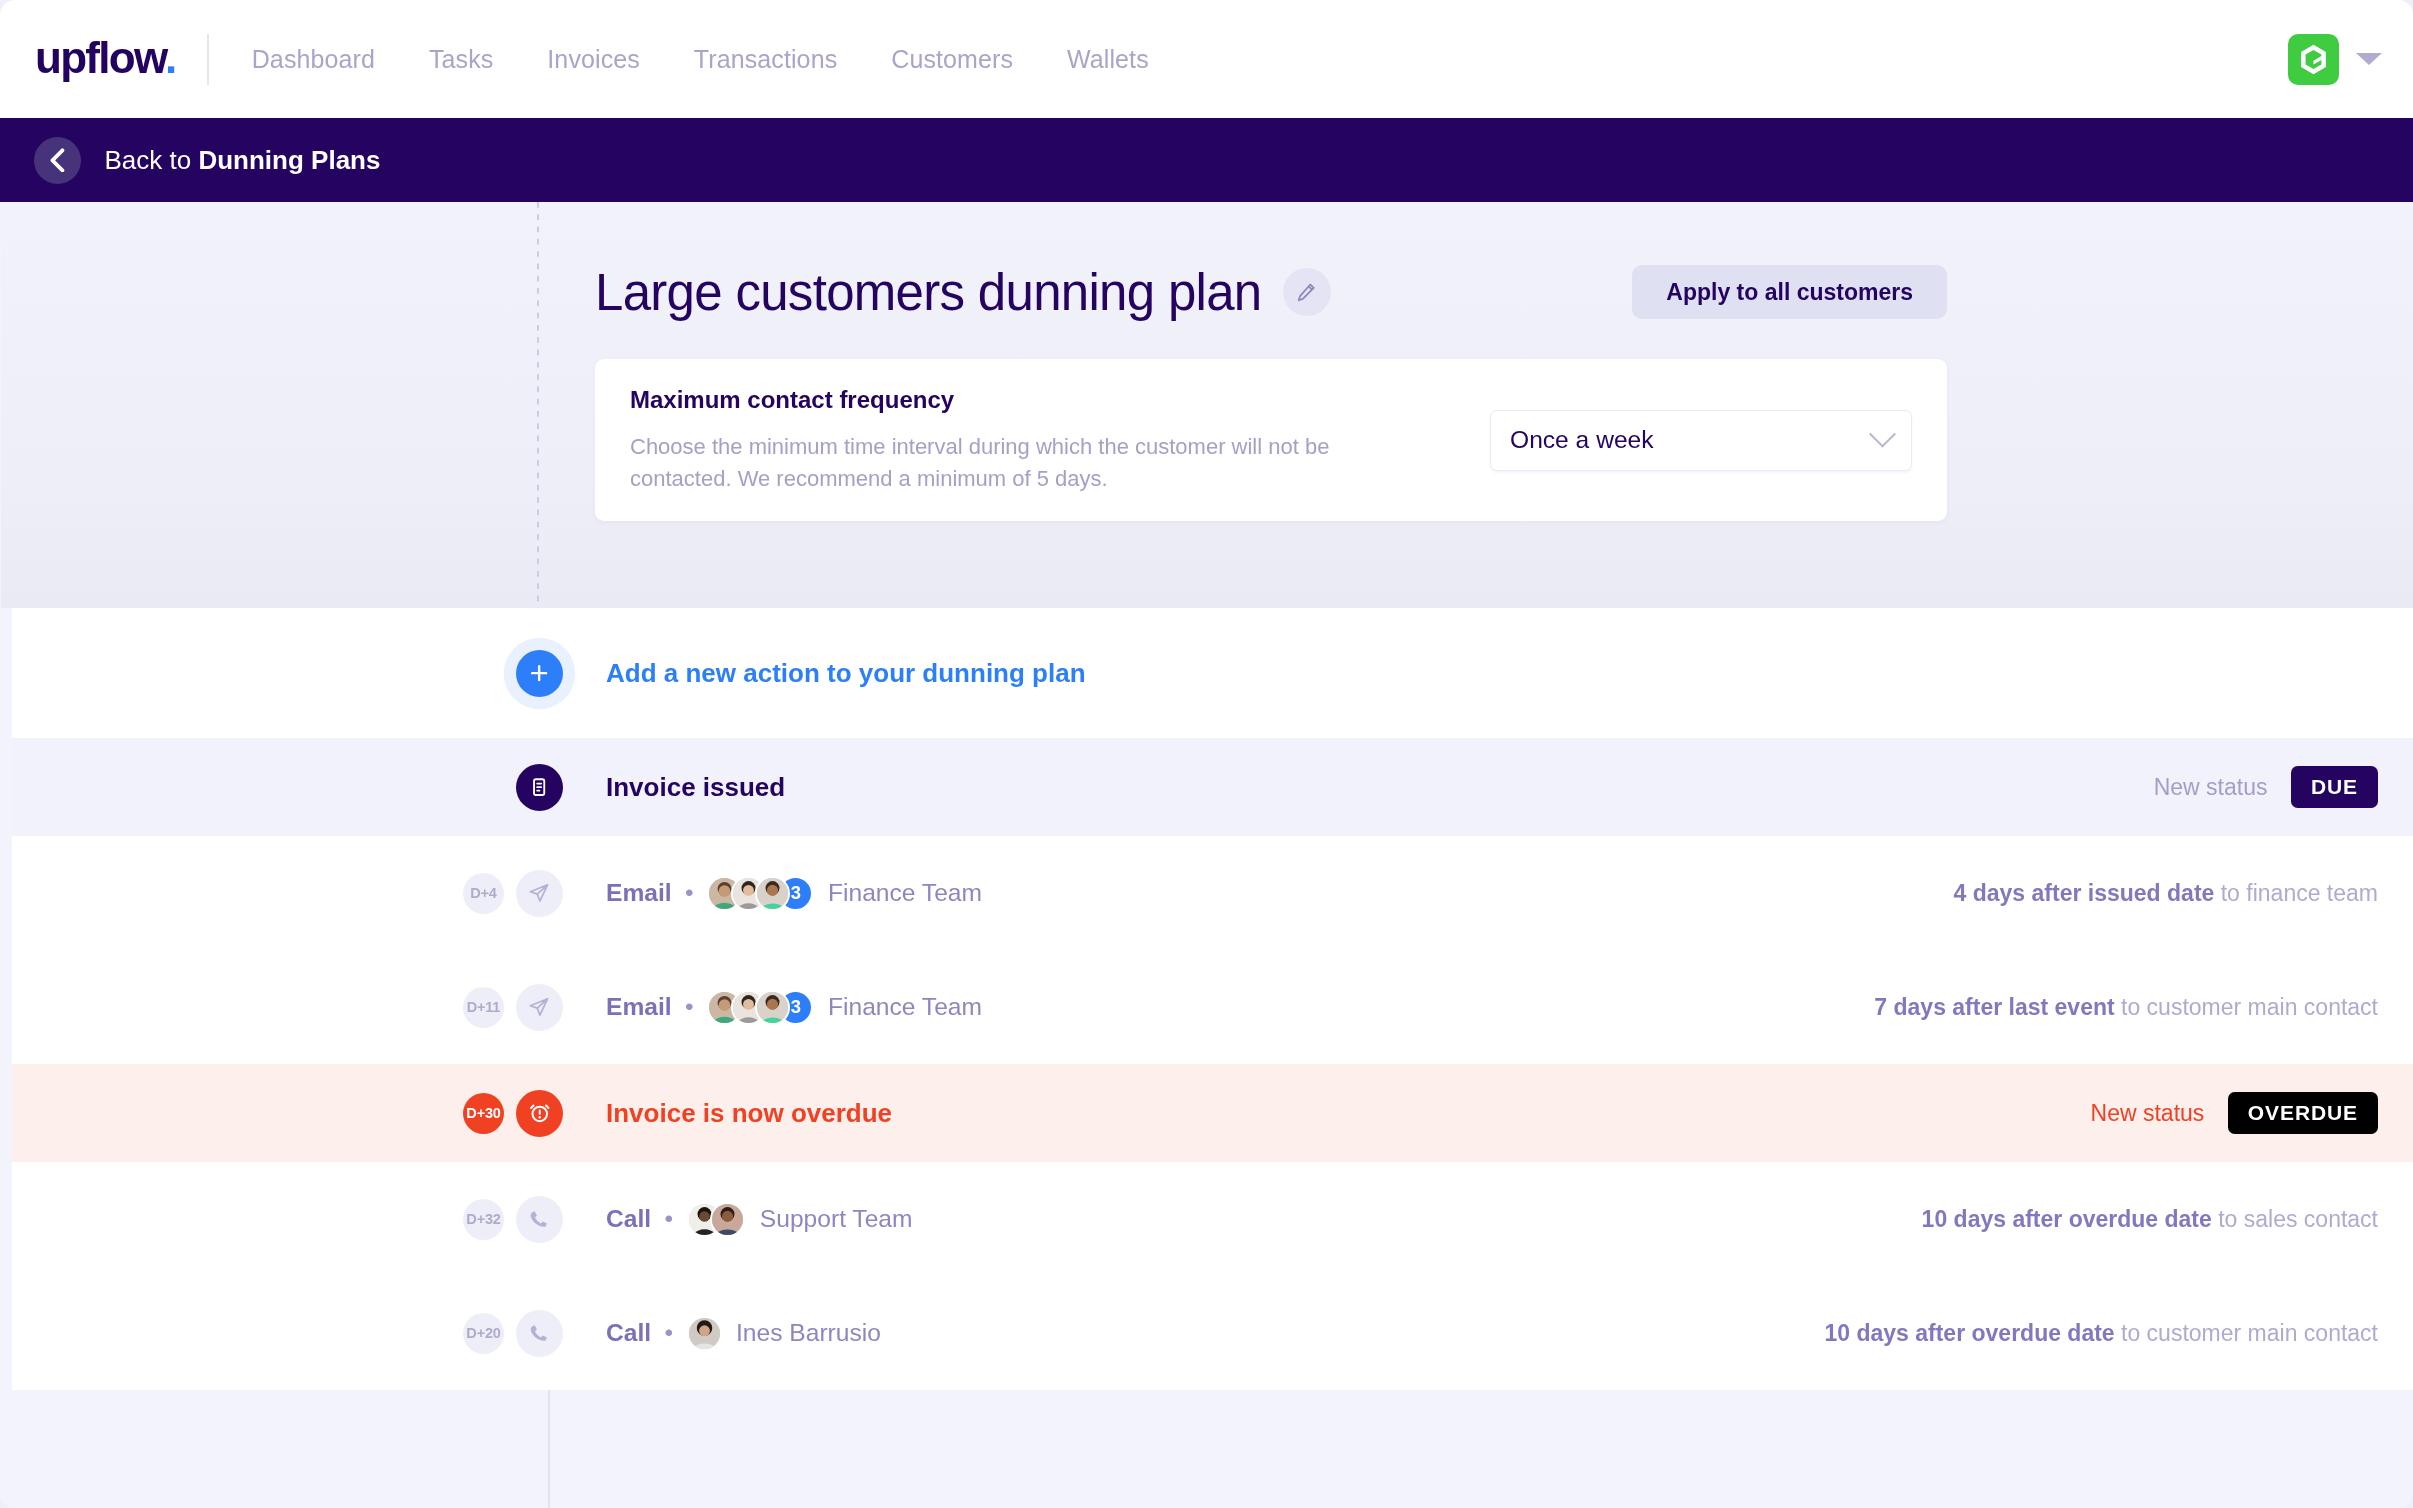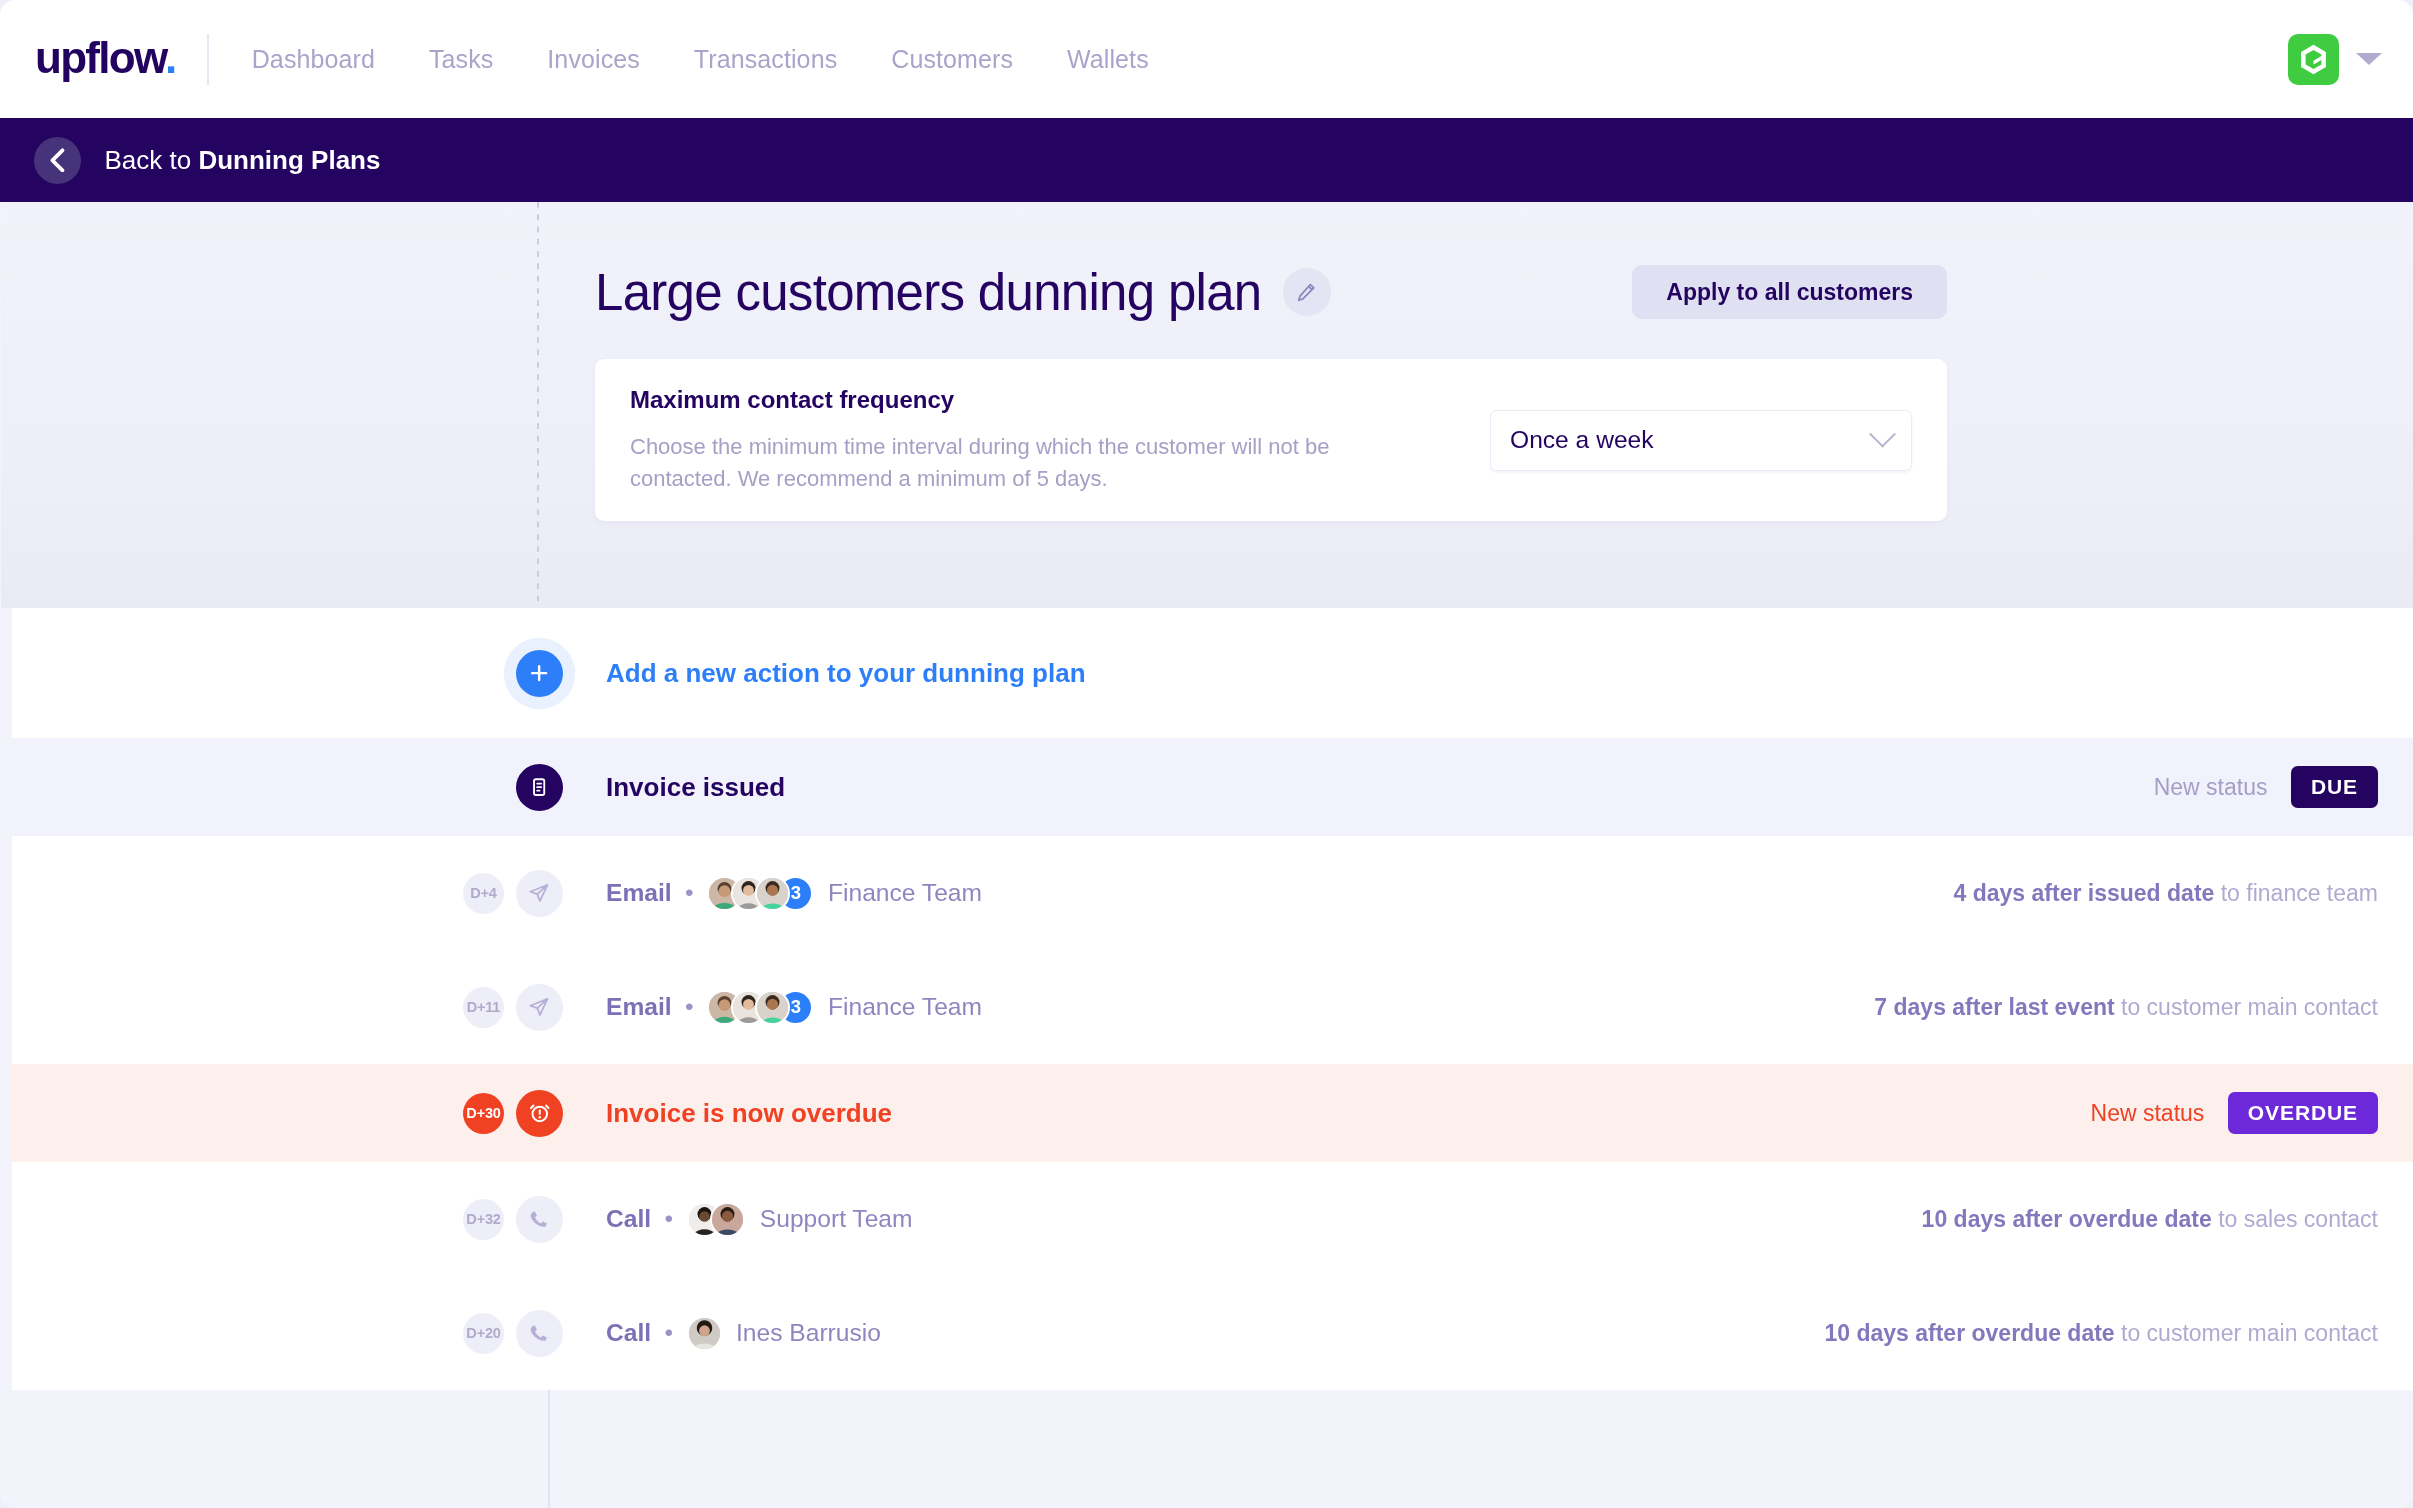--- a/index.html
+++ b/index.html
@@ -411,21 +411,21 @@
     border-radius: 6.7px;
     display: flex;
     align-items: center;
     padding: 0 20px;
     font-size: 21px;
     font-weight: 700;
     letter-spacing: 0.9px;
     color: #ffffff;
   }
   .badge.due     { background: #240361; }
-  .badge.overdue { background: #6d28d9; text-align: right; }
+  .badge.overdue { background: #000000; text-align: right; }
 
   .timing {
     font-size: 23px;
     color: #b0a9d0;
     white-space: nowrap;
     text-align: right;
   }
   .timing b { color: #8378bd; font-weight: 700; }
 
   

